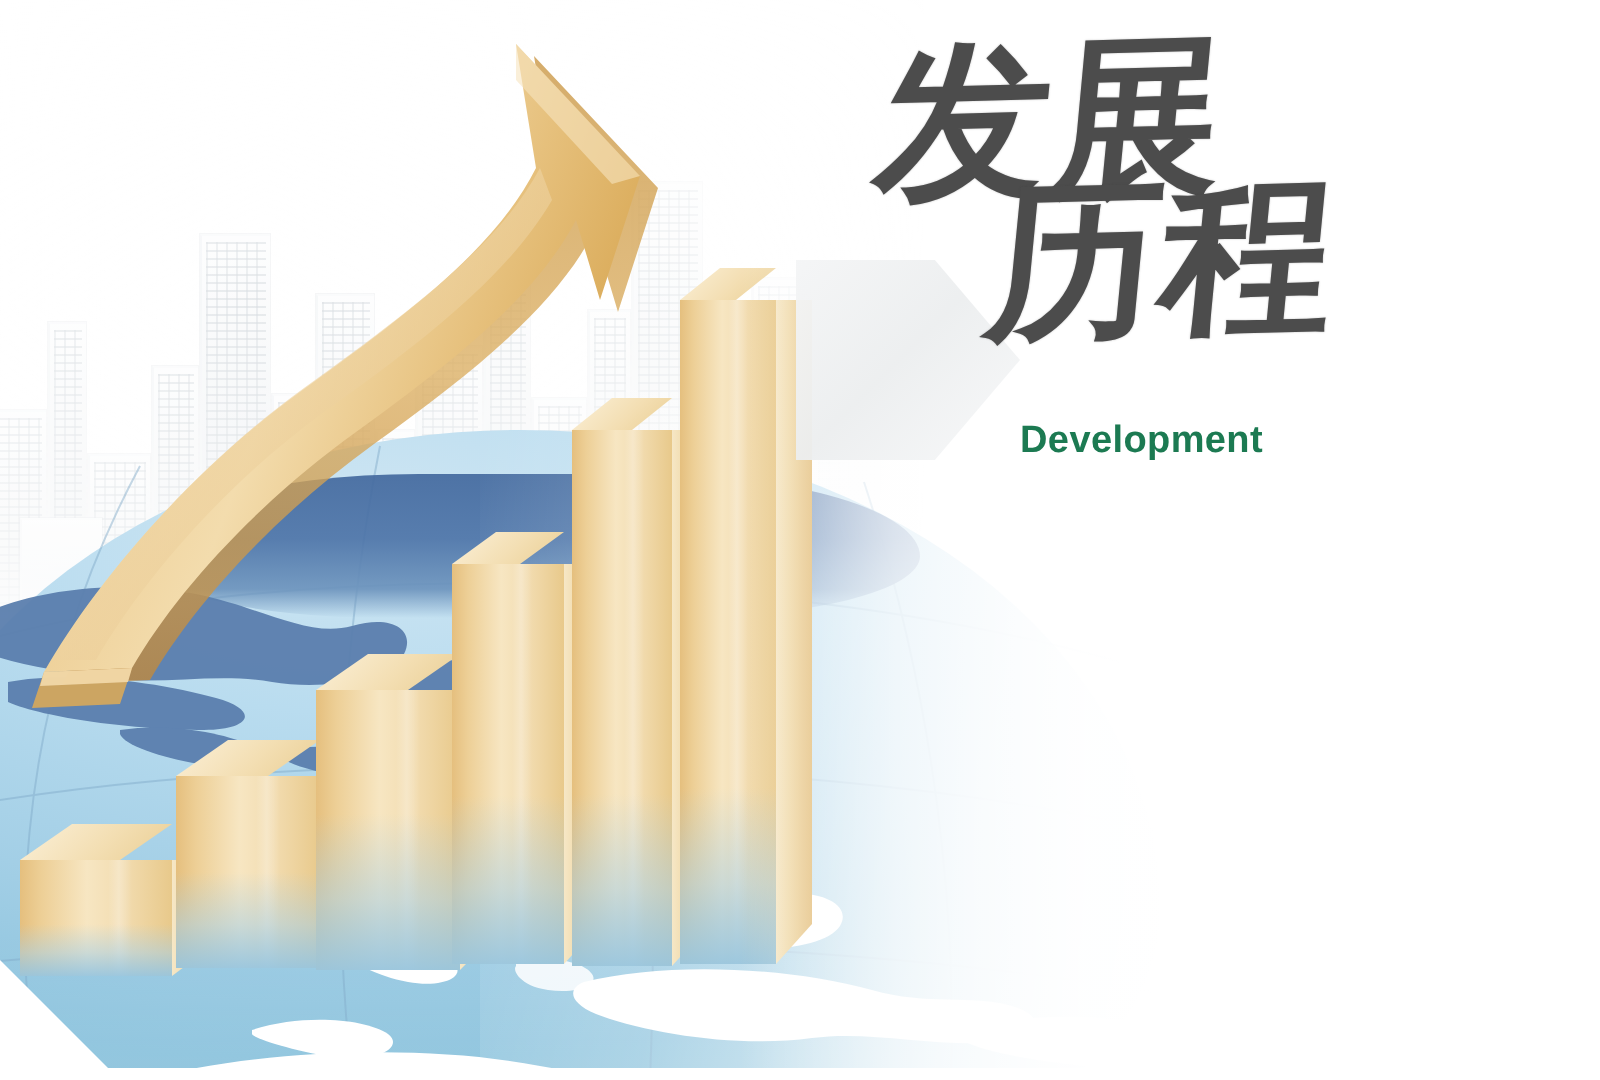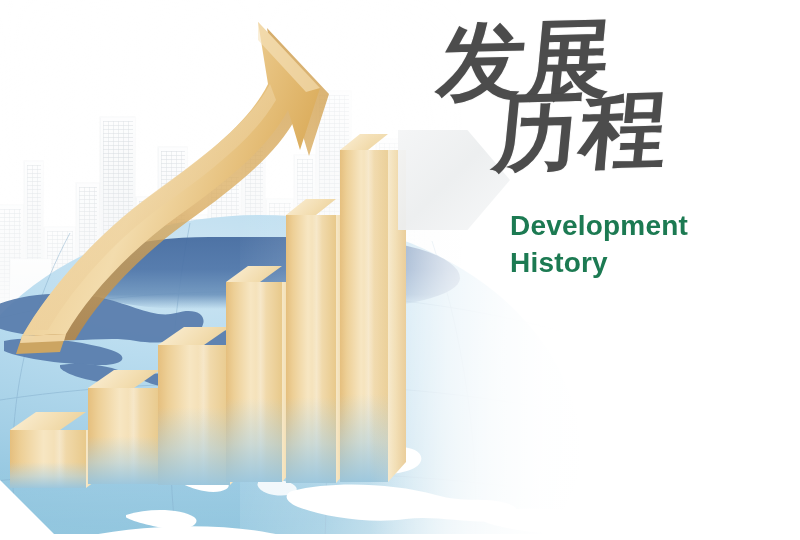--- a/index.html
+++ b/index.html
@@ -101,21 +101,21 @@
     font-weight:700;
     line-height:.96;
     letter-spacing:.02em;
     text-shadow:0 0 1px rgba(70,70,70,.35);
     transform:skewX(-7deg) rotate(-1.5deg);
   }
   .cn-line1{font-size:86px;display:block;margin-left:4px;}
   .cn-line2{font-size:86px;display:block;margin-left:66px;margin-top:-12px;}
   .en-title{
     position:absolute;left:510px;top:208px;width:280px;
-    color:#1c7a52;font-size:28px;font-weight:700;line-height:1.32;
+    color:#1c7a52;font-size:19px;font-weight:700;line-height:1.32;
     letter-spacing:.2px;
   }
   .en-title span{display:block;}
   
   .bottom-strip{
     position:absolute;left:0;bottom:0;width:800px;height:6px;background:#fff;
   }
   .left-white{
     position:absolute;left:0;bottom:0;width:60px;height:60px;background:#fff;
     clip-path:polygon(0 0,0 100%,100% 100%);
@@ -336,18 +336,17 @@
   <div class="right-white"></div>
   <div class="chevron"></div>
 
   <div class="cn-title">
     <span class="cn-line1">发展</span>
     <span class="cn-line2">历程</span>
   </div>
 
   <div class="en-title">
     <span>Development</span>
-    <span>History</span>
   </div>
 
   <div class="left-white"></div>
   <div class="bottom-strip"></div>
 </div>
 
 </body></html>

